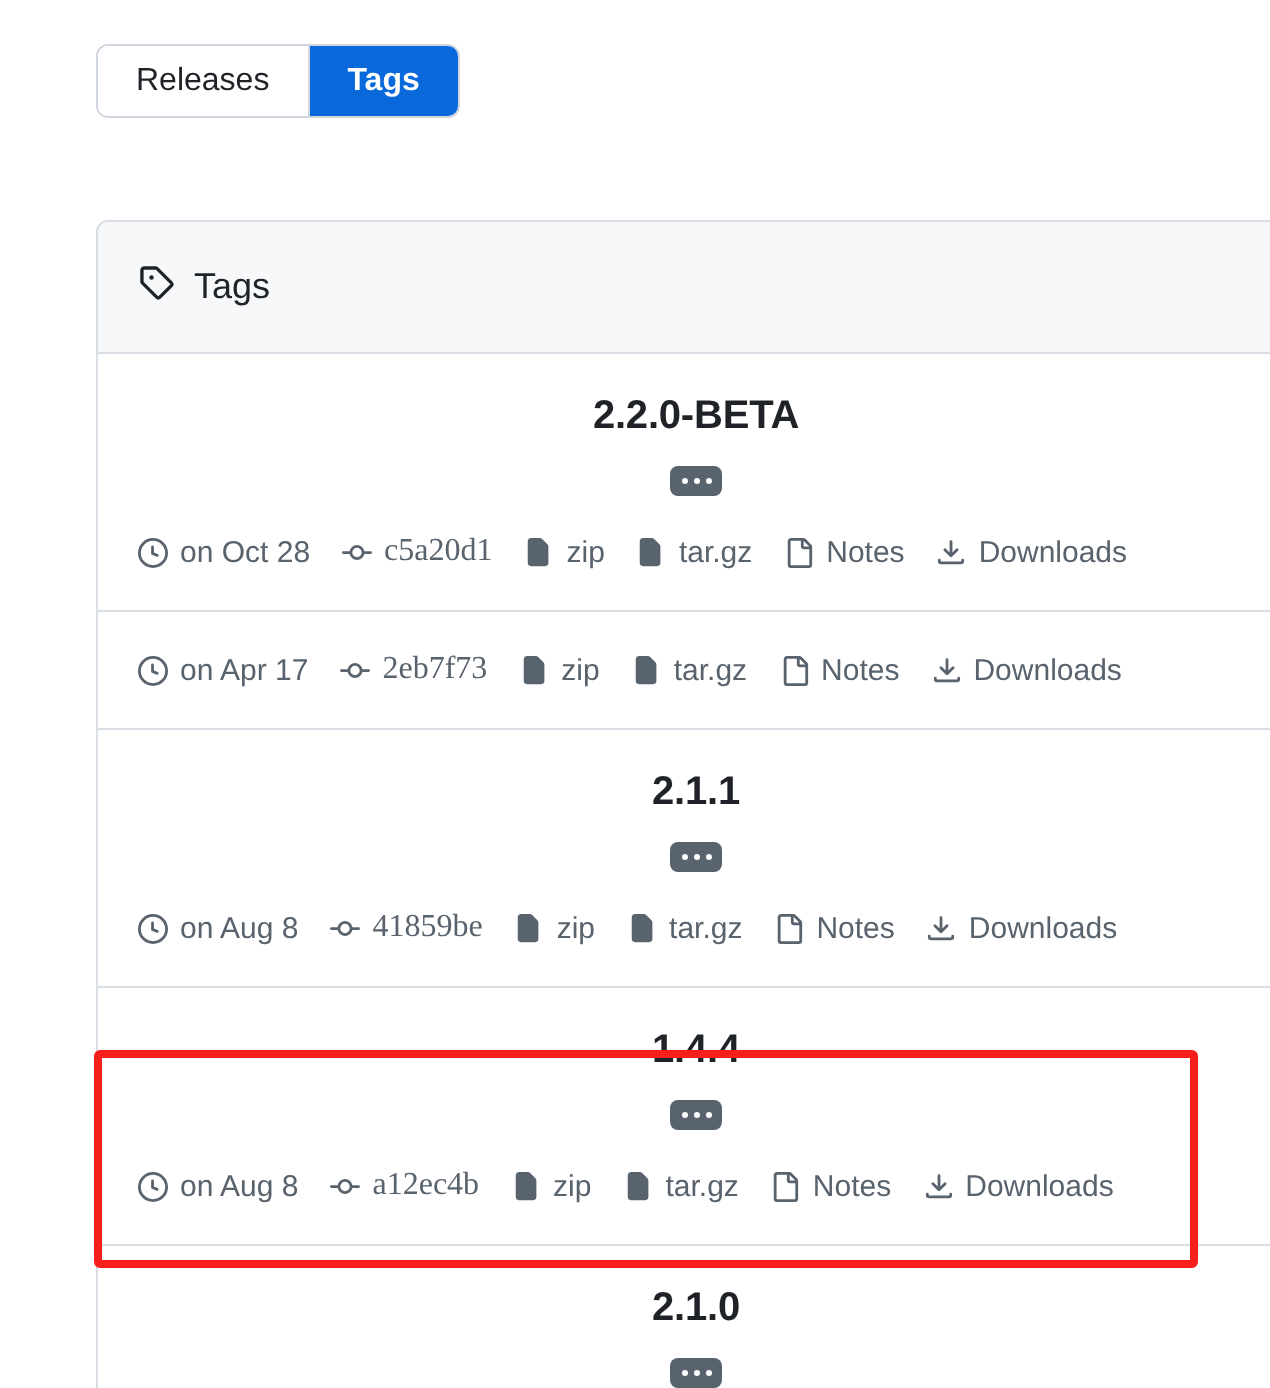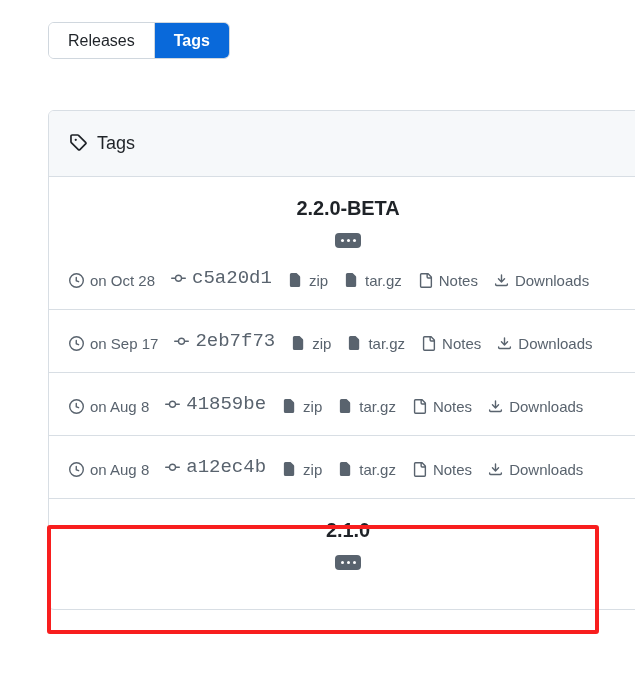--- a/index.html
+++ b/index.html
@@ -121,22 +121,22 @@
     align-items: center;
     gap: 6px;
     font-size: 15px;
     color: #59636e;
     white-space: nowrap;
     cursor: pointer;
   }
   .meta-item.static { cursor: default; }
   .meta-item + .meta-item { margin-left: 16px; }
   .meta-item .mono {
-    font-family: Liberation Mono, monospace;
-    font-size: 19px;
+    font-family: Liberation Serif, serif;
+    font-size: 16px;
     color: #59636e;
   }
   .meta-item svg { display: block; flex: none; }
 
   
   .highlight-box {
     position: absolute;
     left: 47px;
     top: 525px;
     width: 552px;
@@ -232,21 +232,21 @@
     </div>
 
     <div class="tag-row">
       <div class="meta-line">
         <span class="meta-item static">
           <span>
             <svg width="15" height="15" viewBox="0 0 16 16" fill="#59636e">
                 <path d="M8 0a8 8 0 1 1 0 16A8 8 0 0 1 8 0ZM1.5 8a6.5 6.5 0 1 0 13 0 6.5 6.5 0 0 0-13 0Zm7-3.25v2.992l2.028.812a.75.75 0 0 1-.557 1.392l-2.5-1A.751.751 0 0 1 7 8.25v-3.5a.75.75 0 0 1 1.5 0Z"></path>
               </svg>
           </span>
-          <span>on Sep 17</span>
+          <span>on Apr 17</span>
         </span>
         <span class="meta-item">
           <span>
             <svg width="15" height="15" viewBox="0 0 16 16" fill="#59636e">
                 <path d="M11.93 8.5a4.002 4.002 0 0 1-7.86 0H.75a.75.75 0 0 1 0-1.5h3.32a4.002 4.002 0 0 1 7.86 0h3.32a.75.75 0 0 1 0 1.5Zm-1.43-.75a2.5 2.5 0 1 0-5 0 2.5 2.5 0 0 0 5 0Z"></path>
               </svg>
           </span>
           <span class="mono">2eb7f73</span>
         </span>
         <span class="meta-item">
@@ -279,20 +279,28 @@
                 <path d="M2.75 14A1.75 1.75 0 0 1 1 12.25v-.5a.75.75 0 0 1 1.5 0v.5c0 .138.112.25.25.25h10.5a.25.25 0 0 0 .25-.25v-.5a.75.75 0 0 1 1.5 0v.5A1.75 1.75 0 0 1 13.25 14Z"></path>
                 <path d="M7.25 7.689V2a.75.75 0 0 1 1.5 0v5.689l1.97-1.969a.749.749 0 1 1 1.06 1.06l-3.25 3.25a.749.749 0 0 1-1.06 0L4.22 6.78a.749.749 0 1 1 1.06-1.06Z"></path>
               </svg>
           </span>
           <span>Downloads</span>
         </span>
       </div>
     </div>
 
     <div class="tag-row">
+      <div class="tag-title-line">
+        <span class="tag-name">2.1.1</span>
+        <span class="more-btn">
+            <i></i>
+            <i></i>
+            <i></i>
+          </span>
+      </div>
       <div class="meta-line">
         <span class="meta-item static">
           <span>
             <svg width="15" height="15" viewBox="0 0 16 16" fill="#59636e">
                 <path d="M8 0a8 8 0 1 1 0 16A8 8 0 0 1 8 0ZM1.5 8a6.5 6.5 0 1 0 13 0 6.5 6.5 0 0 0-13 0Zm7-3.25v2.992l2.028.812a.75.75 0 0 1-.557 1.392l-2.5-1A.751.751 0 0 1 7 8.25v-3.5a.75.75 0 0 1 1.5 0Z"></path>
               </svg>
           </span>
           <span>on Aug 8</span>
         </span>
         <span class="meta-item">
@@ -333,20 +341,28 @@
                 <path d="M2.75 14A1.75 1.75 0 0 1 1 12.25v-.5a.75.75 0 0 1 1.5 0v.5c0 .138.112.25.25.25h10.5a.25.25 0 0 0 .25-.25v-.5a.75.75 0 0 1 1.5 0v.5A1.75 1.75 0 0 1 13.25 14Z"></path>
                 <path d="M7.25 7.689V2a.75.75 0 0 1 1.5 0v5.689l1.97-1.969a.749.749 0 1 1 1.06 1.06l-3.25 3.25a.749.749 0 0 1-1.06 0L4.22 6.78a.749.749 0 1 1 1.06-1.06Z"></path>
               </svg>
           </span>
           <span>Downloads</span>
         </span>
       </div>
     </div>
 
     <div class="tag-row">
+      <div class="tag-title-line">
+        <span class="tag-name">1.4.4</span>
+        <span class="more-btn">
+            <i></i>
+            <i></i>
+            <i></i>
+          </span>
+      </div>
       <div class="meta-line">
         <span class="meta-item static">
           <span>
             <svg width="15" height="15" viewBox="0 0 16 16" fill="#59636e">
                 <path d="M8 0a8 8 0 1 1 0 16A8 8 0 0 1 8 0ZM1.5 8a6.5 6.5 0 1 0 13 0 6.5 6.5 0 0 0-13 0Zm7-3.25v2.992l2.028.812a.75.75 0 0 1-.557 1.392l-2.5-1A.751.751 0 0 1 7 8.25v-3.5a.75.75 0 0 1 1.5 0Z"></path>
               </svg>
           </span>
           <span>on Aug 8</span>
         </span>
         <span class="meta-item">

